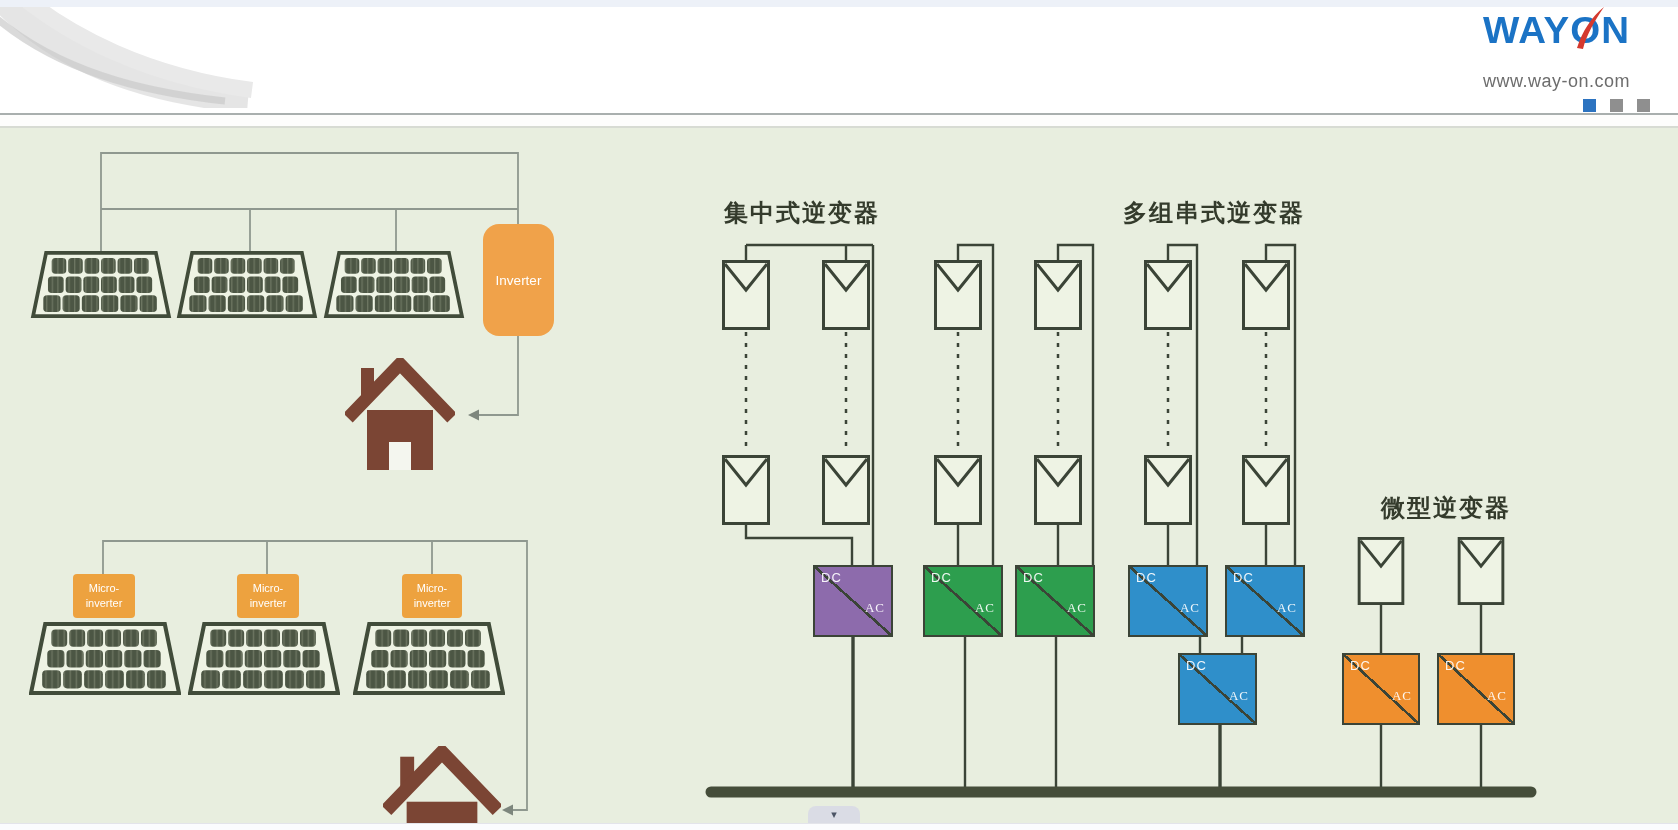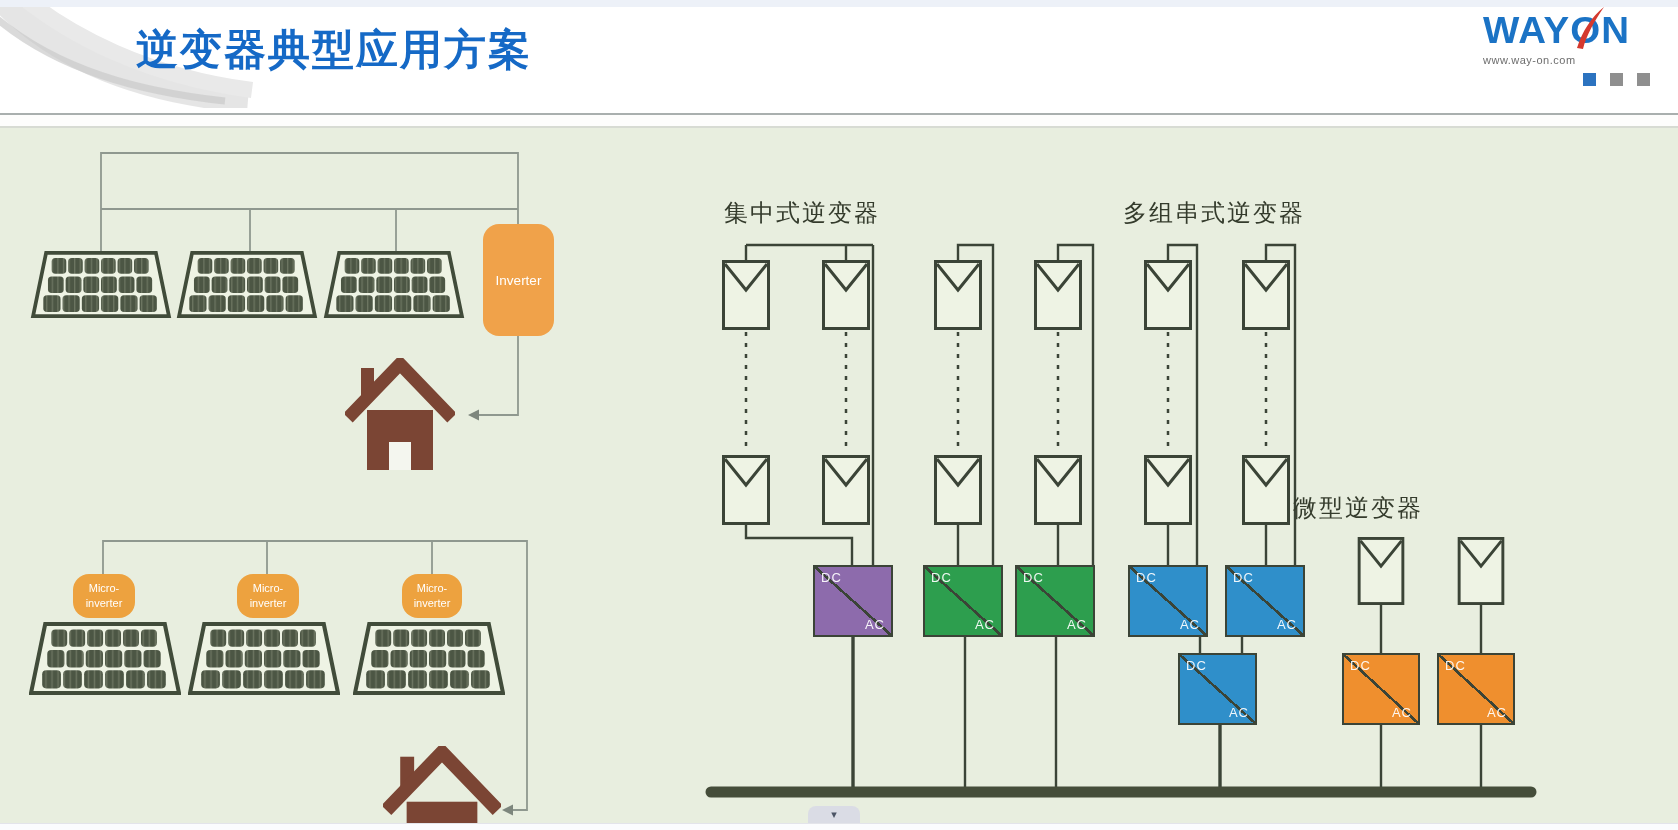--- a/index.html
+++ b/index.html
@@ -12,73 +12,72 @@
   .topstrip{position:absolute;left:0;top:0;width:1678px;height:7px;background:#edf1f8;z-index:6;}
   .header-gap{position:absolute;left:0;top:115px;width:1678px;height:11px;background:#fdfdfc;
               border-bottom:2px solid #d7dbd3;z-index:3;}
   .swoosh{position:absolute;left:0;top:0;z-index:1;}
   .page-title{position:absolute;left:136px;top:22px;font-size:42px;font-weight:bold;
               color:#1569c6;letter-spacing:2px;z-index:4;white-space:nowrap;}
   .logo{position:absolute;left:1483px;top:10px;width:180px;z-index:4;}
   .brand{position:relative;font-size:37px;font-weight:800;color:#1b73c5;letter-spacing:1px;
          transform:scaleX(1.04);transform-origin:left;white-space:nowrap;}
   .brand-swoosh{position:absolute;left:92px;top:-4px;}
-  .logo-url{margin-top:2px;font-size:11px;color:#6d6d6d;letter-spacing:.5px;white-space:nowrap;}
+  .logo-url{margin-top:19px;font-size:18px;color:#6d6d6d;letter-spacing:.5px;white-space:nowrap;}
   .logo-squares{margin-top:7px;margin-left:100px;display:flex;gap:14px;}
   .logo-squares i{display:block;width:13px;height:13px;}
   .sq-blue{background:#2c73c0;}
   .sq-gray{background:#8f8f8f;}
 
   
   .slide-body{position:absolute;left:0;top:128px;width:1678px;height:695px;background:#e8eedf;z-index:0;}
   #diagram-svg{position:absolute;left:0;top:0;z-index:1;pointer-events:none;}
 
   
   .conv{position:absolute;box-sizing:border-box;border:2.5px solid #3b4437;z-index:2;
         background-image:linear-gradient(to top right,transparent calc(50% - 1.3px),
         #3b4437 calc(50% - 1.3px),#3b4437 calc(50% + 1.3px),transparent calc(50% + 1.3px));}
   .conv span{position:absolute;font-size:13px;color:rgba(255,255,255,.92);letter-spacing:1px;}
   .conv .dc{left:6px;top:3px;}
-  .conv .ac{right:6px;bottom:3px;}
+  .conv .ac{right:6px;bottom:19px;font-family:Liberation Serif, serif;}
   .c-purple{background-color:#8d6bac;}
   .c-green{background-color:#2d9e4e;}
   .c-blue{background-color:#2f8fca;}
   .c-orange{background-color:#ef8f2e;}
 
   
   .inverter-box{position:absolute;left:483px;top:224px;width:71px;height:112px;background:#f0a24a;
                 border-radius:16px;color:#fff;font-size:13.5px;display:flex;align-items:center;
                 justify-content:center;z-index:2;}
-  .micro-box{position:absolute;width:62px;height:44px;background:#eda23f;border-radius:16px;color:#fff;
+  .micro-box{position:absolute;width:62px;height:44px;background:#eda23f;border-radius:4px;color:#fff;
              font-size:11px;line-height:1.4;display:flex;flex-direction:column;align-items:center;
              justify-content:center;z-index:2;text-align:center;}
 
   
-  .topo-label{position:absolute;font-size:24px;color:#343b2c;font-weight:400;letter-spacing:2px;
+  .topo-label{position:absolute;font-size:24px;color:#343b2c;font-weight:700;letter-spacing:2px;
               text-align:center;z-index:2;white-space:nowrap;}
 
   
   .bottom-strip{position:absolute;left:0;top:823px;width:1678px;height:7px;background:#fbfcfe;
                 border-top:1px solid #e3e4ea;z-index:5;}
   .expand-tab{position:absolute;left:808px;top:806px;width:52px;height:17px;background:#dadce5;
               border-radius:8px 8px 0 0;z-index:6;display:flex;align-items:center;justify-content:center;
               font-size:11px;color:#4b5465;cursor:pointer;}
 </style>
 </head>
 <body>
 
 <div id="stage">
 
   <div class="header">
     <svg class="swoosh" width="260" height="108" viewBox="0 0 260 108">
       <path d="M-8,-12 C55,62 150,92 248,100" stroke="#dcdcdc" stroke-width="26" fill="none" opacity="0.75"></path>
       <path d="M-8,-30 C65,42 160,78 252,90" stroke="#e9e9e9" stroke-width="16" fill="none"></path>
       <path d="M-4,18 C58,70 140,92 225,101" stroke="#cbcbcb" stroke-width="7" fill="none" opacity="0.7"></path>
     </svg>
-    <div class="page-title">逆变器典型应用方案</div>
     <div class="logo">
       <div class="brand">WAYON</div>
       <svg class="brand-swoosh" width="30" height="44" viewBox="0 0 30 44">
         <path d="M2,42 C7,26 17,10 29,1 C20,14 11,30 8,43 Z" fill="#d5392e"></path>
       </svg>
       <div class="logo-url">www.way-on.com</div>
       <div class="logo-squares">
         <i class="sq-blue"></i>
         <i class="sq-gray"></i>
         <i class="sq-gray"></i>
@@ -225,21 +224,21 @@
     <span>Micro-</span>
     <span>inverter</span>
   </div>
   <div class="micro-box" style="left:402px;top:574px;width:60px;">
     <span>Micro-</span>
     <span>inverter</span>
   </div>
 
   <div class="topo-label" style="left:662px;top:197px;width:280px;">集中式逆变器</div>
   <div class="topo-label" style="left:1064px;top:197px;width:300px;">多组串式逆变器</div>
-  <div class="topo-label" style="left:1228px;top:492px;width:260px;">微型逆变器</div>
+  <div class="topo-label" style="left:1316px;top:492px;width:260px;">微型逆变器</div>
 
   <div class="conv c-purple" style="left:813px;top:565px;width:80px;height:72px;">
     <span class="dc">DC</span>
     <span class="ac">AC</span>
   </div>
   <div class="conv c-green" style="left:923px;top:565px;width:80px;height:72px;">
     <span class="dc">DC</span>
     <span class="ac">AC</span>
   </div>
   <div class="conv c-green" style="left:1015px;top:565px;width:80px;height:72px;">

